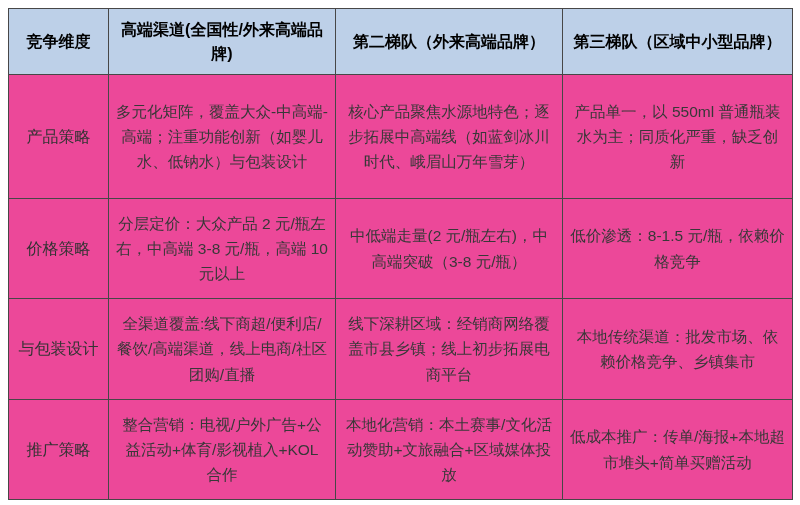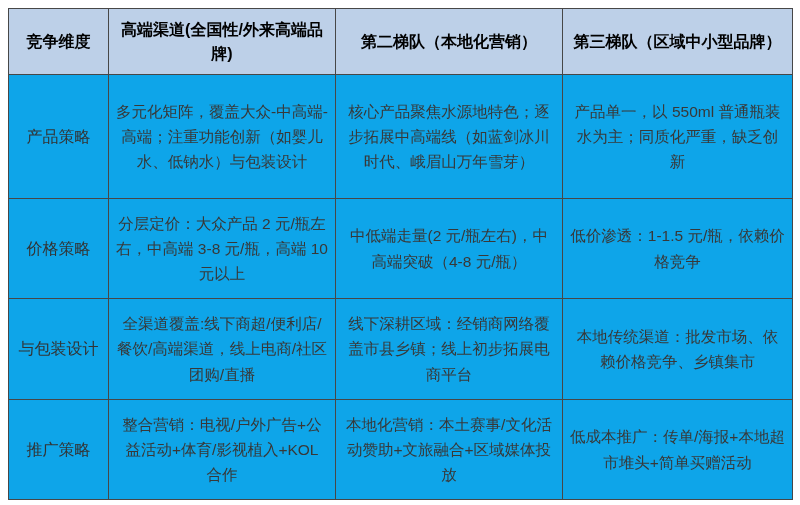--- a/index.html
+++ b/index.html
@@ -34,21 +34,21 @@
     color: #000000;
     font-weight: bold;
     font-size: 16px;
     line-height: 1.5;
     height: 66px;
   }
   .comp-table td {
     color: #383838;
     font-size: 15.5px;
     line-height: 1.62;
-    background: #0ea5e9;
+    background: #ec4899;
   }
   .comp-table td.dim {
     font-size: 16px;
     color: #333333;
     text-align: center;
   }
   tr.r-product td { height: 124px; }
   tr.r-price   td { height: 100px; }
   tr.r-channel td { height: 101px; }
   tr.r-promo   td { height: 100px; }
@@ -61,36 +61,36 @@
     <colgroup>
       <col style="width:100px">
       <col style="width:227px">
       <col style="width:227px">
       <col style="width:230px">
     </colgroup>
     <thead>
       <tr>
         <th>竞争维度</th>
         <th>高端渠道(全国性/外来高端品牌)</th>
-        <th>第二梯队（本地化营销）</th>
+        <th>第二梯队（外来高端品牌）</th>
         <th>第三梯队（区域中小型品牌）</th>
       </tr>
     </thead>
     <tbody>
       <tr class="r-product">
         <td class="dim">产品策略</td>
         <td>多元化矩阵，覆盖大众-中高端-高端；注重功能创新（如婴儿水、低钠水）与包装设计</td>
         <td>核心产品聚焦水源地特色；逐步拓展中高端线（如蓝剑冰川时代、峨眉山万年雪芽）</td>
         <td>产品单一，以 550ml 普通瓶装水为主；同质化严重，缺乏创新</td>
       </tr>
       <tr class="r-price">
         <td class="dim">价格策略</td>
         <td>分层定价：大众产品 2 元/瓶左右，中高端 3-8 元/瓶，高端 10 元以上</td>
-        <td>中低端走量(2 元/瓶左右)，中高端突破（4-8 元/瓶）</td>
-        <td>低价渗透：1-1.5 元/瓶，依赖价格竞争</td>
+        <td>中低端走量(2 元/瓶左右)，中高端突破（3-8 元/瓶）</td>
+        <td>低价渗透：8-1.5 元/瓶，依赖价格竞争</td>
       </tr>
       <tr class="r-channel">
         <td class="dim">与包装设计</td>
         <td>全渠道覆盖:线下商超/便利店/餐饮/高端渠道，线上电商/社区团购/直播</td>
         <td>线下深耕区域：经销商网络覆盖市县乡镇；线上初步拓展电商平台</td>
         <td>本地传统渠道：批发市场、依赖价格竞争、乡镇集市</td>
       </tr>
       <tr class="r-promo">
         <td class="dim">推广策略</td>
         <td>整合营销：电视/户外广告+公益活动+体育/影视植入+KOL 合作</td>

